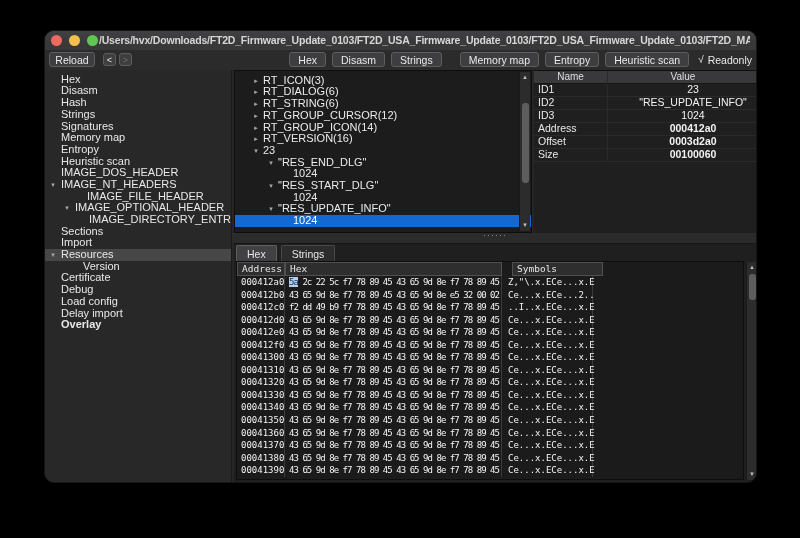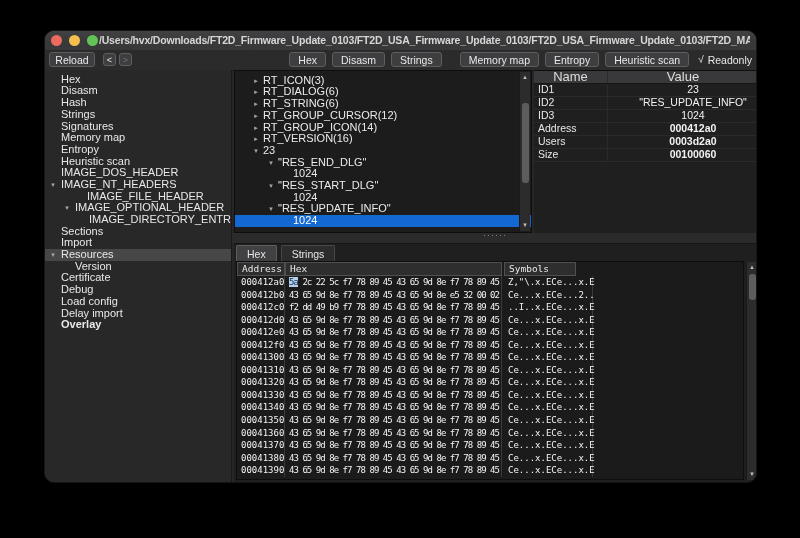--- a/index.html
+++ b/index.html
@@ -44,21 +44,21 @@
   
   .vscroll{position:absolute;top:1px;bottom:1px;width:11px;background:#2c2c2c;border-left:1px solid #1a1a1a;box-sizing:border-box;}
   .tree-panel .vscroll{right:1px;top:1px;bottom:1px;}
   .sb-arrow{position:absolute;left:0;width:100%;height:9px;color:#bdbdbd;font-size:6px;text-align:center;line-height:9px;}
   .sb-arrow.up{top:1px;}
   .sb-arrow.down{bottom:1px;}
   .sb-thumb{position:absolute;left:1.5px;width:7px;background:#5d5d5d;border-radius:3px;}
   
   .props{position:absolute;left:489px;top:39px;width:224px;height:163px;background:#1f1f1f;border-top:1px solid #0e0e0e;box-sizing:border-box;}
   .phead{display:flex;height:12px;background:#39393b;border-bottom:1px solid #161616;}
-  .phead div{font-size:13px;color:#dedede;text-align:center;line-height:12px;}
+  .phead div{font-size:10px;color:#dedede;text-align:center;line-height:12px;}
   .ph-name{width:74px;border-right:1px solid #2a2a2a;box-sizing:border-box;}
   .ph-value{flex:1;}
   .prow{display:flex;height:12px;border-bottom:1px solid #2a2a2a;gap:20px;}
   .prow .n{width:74px;border-right:1px solid #2a2a2a;box-sizing:border-box;color:#e8e8e8;font-size:10.5px;line-height:11px;padding-left:4px;}
   .prow .v{flex:1;text-align:center;color:#f2f2f2;font-size:10.5px;line-height:11px;}
   .prow .v.b{font-weight:bold;}
   
   .splitter{position:absolute;left:187px;top:202px;width:526px;height:10px;background:#2b2b2b;}
   .dots{position:absolute;left:50%;top:-3px;transform:translateX(-50%);color:#8f8f8f;font-size:9px;letter-spacing:1px;}
   
@@ -67,21 +67,21 @@
   .tab{height:16px;line-height:16px;padding:0 10px;font-size:10.5px;color:#e6e6e6;background:#2c2c2c;
     border:1px solid #474747;border-bottom:none;border-radius:2px 2px 0 0;margin-right:4px;box-sizing:border-box;}
   .tab.active{background:#414143;border-color:#5e5e5e;}
   .hextable{position:absolute;left:2px;top:17px;right:14px;bottom:2px;background:#1b1b1b;border:1px solid #0e0e0e;
     font-family:"DejaVu Sans Mono",monospace;overflow:hidden;}
   .hhead{display:flex;height:14px;}
   .hcell{background:#2e2e2e;border:1px solid #505050;box-sizing:border-box;color:#e8e8e8;
     font-size:9.5px;line-height:12px;padding-left:4px;}
   .hc-addr{width:48px;}
   .hc-hex{width:217px;}
-  .hc-sym{width:72px;margin-left:2px;}
+  .hc-sym{width:91px;margin-left:10px;}
   .hrow{display:flex;height:12.55px;line-height:12.55px;color:#f4f4f4;font-size:9px;white-space:nowrap;}
   .hrow .a{width:48px;padding-left:4px;box-sizing:border-box;border-right:1px solid #3a3a3a;}
   .hrow .h{width:217px;padding-left:4px;box-sizing:border-box;border-right:1px solid #3a3a3a;letter-spacing:-.95px;}
   .hrow .s{width:91px;padding-left:6px;box-sizing:border-box;border-right:1px solid #3a3a3a;}
   .selbyte{background:#b9cfe7;color:#0b2f5e;}
   .bottom .vscroll{right:1px;top:18px;bottom:2px;}
 </style>
 </head>
 <body>
 
@@ -125,21 +125,21 @@
         <div class="srow"><span style="padding-left: 16px;">Entropy</span></div>
         <div class="srow"><span style="padding-left: 16px;">Heuristic scan</span></div>
         <div class="srow"><span style="padding-left: 16px;">IMAGE_DOS_HEADER</span></div>
         <div class="srow"><span class="arrow" style="left: 3px;">▾</span><span style="padding-left: 16px;">IMAGE_NT_HEADERS</span></div>
         <div class="srow"><span style="padding-left: 42px; text-align: right;">IMAGE_FILE_HEADER</span></div>
         <div class="srow"><span class="arrow" style="left: 17px;">▾</span><span style="padding-left: 30px;">IMAGE_OPTIONAL_HEADER</span></div>
         <div class="srow"><span style="padding-left: 44px;">IMAGE_DIRECTORY_ENTRIES</span></div>
         <div class="srow"><span style="padding-left: 16px;">Sections</span></div>
         <div class="srow"><span style="padding-left: 16px;">Import</span></div>
         <div class="srow sel"><span class="arrow" style="left: 3px;">▾</span><span style="padding-left: 16px;">Resources</span></div>
-        <div class="srow"><span style="padding-left: 30px; margin-top: 34px;">Version</span></div>
+        <div class="srow"><span style="padding-left: 38px; margin-top: 34px;">Version</span></div>
         <div class="srow"><span style="padding-left: 16px;">Certificate</span></div>
         <div class="srow"><span style="padding-left: 16px;">Debug</span></div>
         <div class="srow"><span style="padding-left: 16px;">Load config</span></div>
         <div class="srow"><span style="padding-left: 16px;">Delay import</span></div>
         <div class="srow"><span style="padding-left: 16px; font-weight: bold;">Overlay</span></div>
       </div>
 
     <div class="tree-panel">
       <div id="tree-list">
           <div class="trow"><span class="arrow" style="left: 16px;">▸</span><span style="padding-left: 28px;">RT_ICON(3)</span></div>
@@ -179,21 +179,21 @@
           </div>
           <div class="prow">
             <div class="n">ID3</div>
             <div class="v">1024</div>
           </div>
           <div class="prow">
             <div class="n">Address</div>
             <div class="v b">000412a0</div>
           </div>
           <div class="prow">
-            <div class="n">Users</div>
+            <div class="n">Offset</div>
             <div class="v b">0003d2a0</div>
           </div>
           <div class="prow">
             <div class="n">Size</div>
             <div class="v b">00100060</div>
           </div>
         </div>
     </div>
 
     <div class="splitter">

